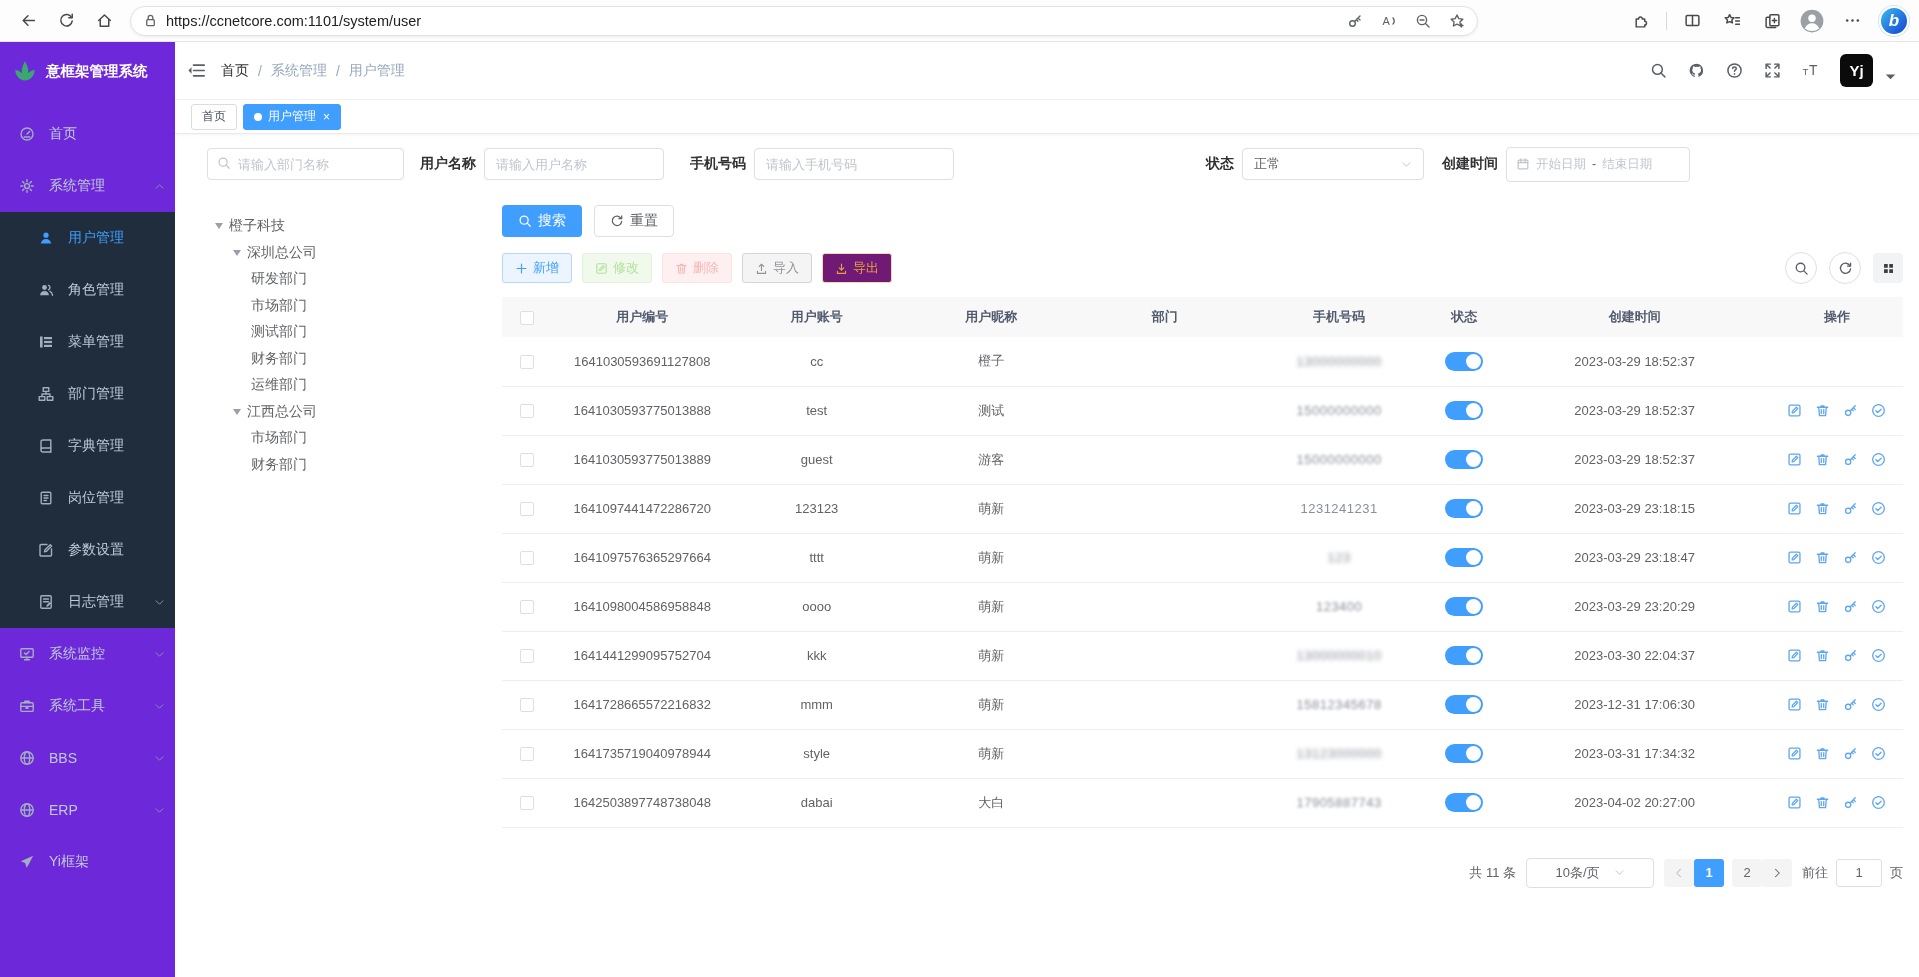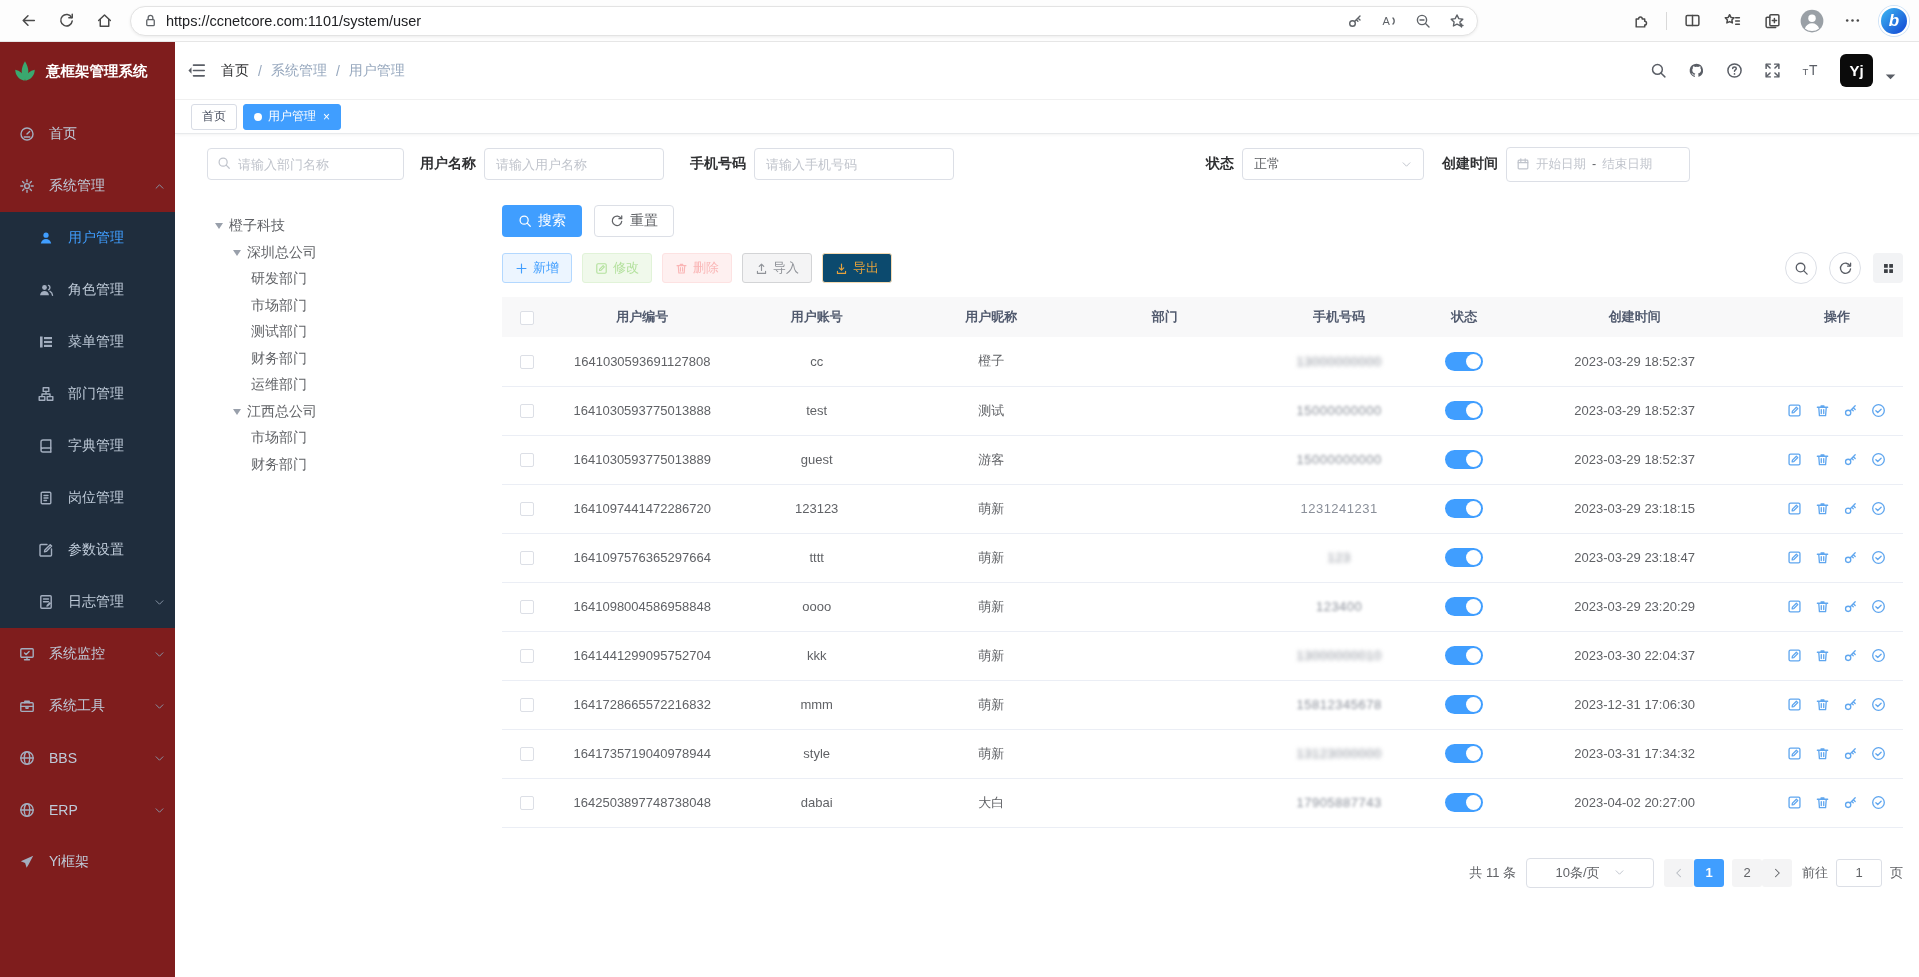--- a/index.html
+++ b/index.html
@@ -22,21 +22,21 @@
   .chrome-right { display:flex; align-items:center; gap:6px; margin-left:auto; }
   .chrome-right .b-btn { width:34px; }
   .vsep { width:1px; height:18px; background:#d9d9d9; margin:0 2px; }
   .copilot { width:30px; height:30px; border-radius:50%;
     background:linear-gradient(135deg,#3db9f2 0%,#1a5ad9 80%); color:#fff; font-weight:bold;
     font-style:italic; font-size:17px; display:flex; align-items:center; justify-content:center;
     margin-left:4px; border:2px solid #fff; box-shadow:0 0 0 1px #cfe3f7; }
 
   
   .app { display:flex; height:935px; }
-  .sidebar { width:175px; flex-shrink:0; background:#7f1d1d; color:#bfcbd9; overflow:hidden; }
+  .sidebar { width:175px; flex-shrink:0; background:#6d28d9; color:#bfcbd9; overflow:hidden; }
   .logo-row { height:58px; display:flex; align-items:center; gap:9px; padding-left:13px; }
   .logo-row .icon { font-size:24px; }
   .logo-text { color:#fff; font-weight:bold; font-size:14.5px; white-space:nowrap; }
   .side-nav { padding-top:8px; }
   .s-item { height:52px; display:flex; align-items:center; gap:14px; padding:0 10px 0 19px;
     font-size:14px; cursor:pointer; white-space:nowrap; }
   .s-item .icon { font-size:16px; color:#a3aebf; }
   .s-item .chev { margin-left:auto; font-size:11px; color:#8794a6; }
   .submenu { background:#1f2d3d; }
   .submenu .s-item { padding-left:38px; }
@@ -105,21 +105,21 @@
   .btn-reset { background:#fff; color:#606266; border-color:#dcdfe6; }
 
   .toolbar-row { margin-top:15px; display:flex; align-items:center; gap:10px; }
   .tbtn { height:30px; border-radius:3px; display:inline-flex; align-items:center; gap:5px;
     padding:0 12px; font-size:13px; cursor:pointer; border:1px solid transparent; }
   .tbtn .icon { font-size:13px; }
   .tb-add { color:#409eff; background:#ecf5ff; border-color:#b3d8ff; }
   .tb-edit { color:#b3e19d; background:#f0f9eb; border-color:#e1f3d8; }
   .tb-delete { color:#fab6b6; background:#fef0f0; border-color:#fde2e2; }
   .tb-import { color:#909399; background:#f4f4f5; border-color:#d3d4d6; }
-  .tb-export { color:#e6a23c; background:#0c4a6e; border-color:#f5dab1; }
+  .tb-export { color:#e6a23c; background:#701a75; border-color:#f5dab1; }
   .tool-circles { margin-left:auto; display:flex; align-items:center; gap:12px; }
   .circ { width:32px; height:32px; border-radius:50%; border:1px solid #dcdfe6; color:#5a5e66;
     display:flex; align-items:center; justify-content:center; font-size:15px; cursor:pointer; background:#fff; }
   .gridbtn { width:30px; height:30px; border-radius:4px; background:#f2f3f5; color:#3c3f44;
     display:flex; align-items:center; justify-content:center; font-size:13px; cursor:pointer; }
 
   table { width:100%; border-collapse:collapse; margin-top:13px; table-layout:fixed; }
   th { height:40px; background:#f8f8f9; color:#515a6e; font-size:13px; font-weight:bold; text-align:center; }
   td { height:49px; border-bottom:1px solid #ebeef5; font-size:13px; color:#606266; text-align:center;
     white-space:nowrap; overflow:hidden; }

